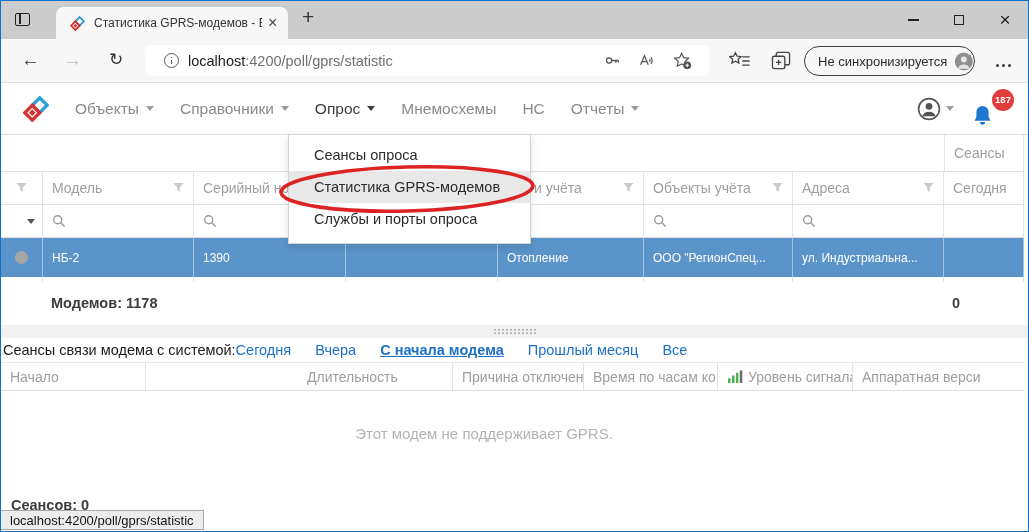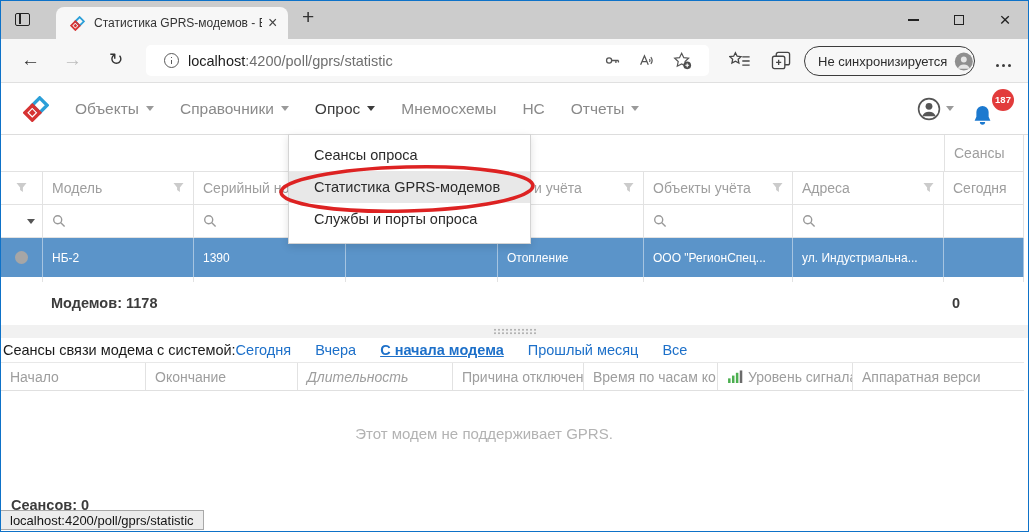--- a/index.html
+++ b/index.html
@@ -89,21 +89,21 @@
 
   
   .links-row { position:absolute; left:0; top:337px; width:100%; height:24px; display:flex; align-items:center; }
   .links-label { font-size:14.5px; color:#1a1a1a; margin-left:2px; white-space:nowrap; }
   .slink { font-size:14.5px; color:#1d70c9; margin-left:24px; cursor:pointer; white-space:nowrap; }
   .slink.first { margin-left:0; }
   .slink.active { font-weight:bold; text-decoration:underline; }
 
   
   .g2-header { position:absolute; left:0; top:361px; width:1023px; height:29px; border-top:1px solid #e8e8e8; border-bottom:1px solid #e0e0e0; }
-  .y0{left:0;width:145px;} .y1{left:145px;width:152px;} .y2{left:297px;width:155px;font-style:italic;}
+  .y0{left:0;width:145px;} .y1{left:145px;width:152px;} .y2{left:297px;width:155px;}
   .y3{left:452px;width:131px;} .y4{left:583px;width:134px;} .y5{left:717px;width:135px;}
   .y6{left:852px;width:171px;}
   .g2-header .y6 { border-right:none; }
   .sig-ic { margin-left:10px; flex:none; }
   .y5 .hdr-label { padding-left:5px; }
   .empty-msg { position:absolute; left:0; top:424px; width:966px; text-align:center; font-size:15px; color:#b3b3b3; }
   .sessions-count { position:absolute; left:10px; top:496px; font-size:14.5px; font-weight:bold; color:#3c3c3c; }
   .status-tooltip { position:absolute; left:0; top:509px; height:20px; background:#ececec; border:1px solid #a8a8a8; border-left:none; display:flex; align-items:center; padding:0 9px; font-size:13px; color:#141414; z-index:40; }
 
   
@@ -361,23 +361,20 @@
     <span class="slink">Вчера</span>
     <span class="slink active">С начала модема</span>
     <span class="slink">Прошлый месяц</span>
     <span class="slink">Все</span>
   </div>
 
   <div class="g2-header">
     <div class="cell y0">
         <span class="hdr-label">Начало</span>
       </div>
-    <div class="cell y1">
-        <span class="hdr-label">Окончание</span>
-      </div>
     <div class="cell y2">
         <span class="hdr-label">Длительность</span>
       </div>
     <div class="cell y3">
         <span class="hdr-label">Причина отключен...</span>
       </div>
     <div class="cell y4">
         <span class="hdr-label">Время по часам ко...</span>
       </div>
     <div class="cell y5">

